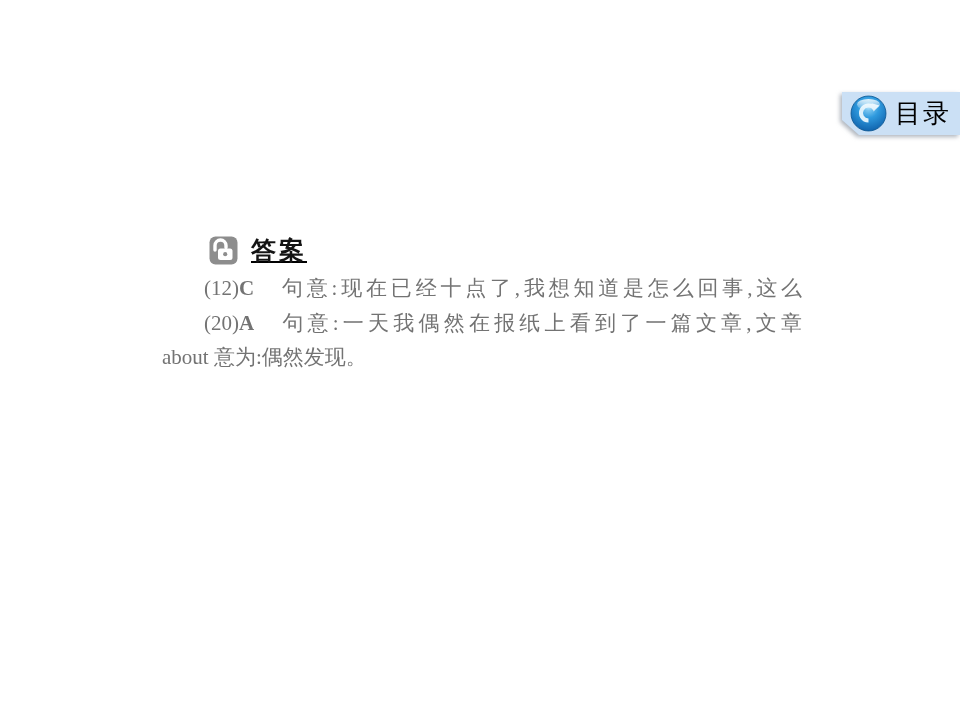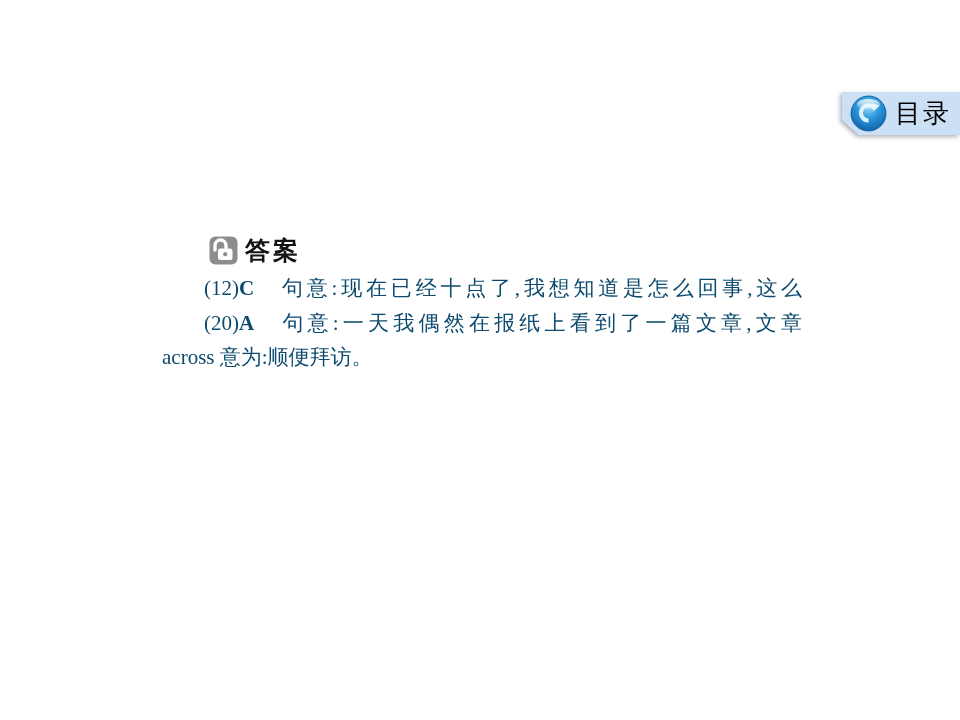--- a/index.html
+++ b/index.html
@@ -24,32 +24,32 @@
   .orb { width:37px; height:37px; margin-left:8px; flex:0 0 auto; }
   .nav-label {
     font-family:"Liberation Sans","DejaVu Sans",sans-serif;
     font-size:26px; color:#000; margin-left:8px; letter-spacing:2px;
     white-space:nowrap;
   }
 
   
   .heading {
     position:absolute; left:209px; top:236px;
-    display:flex; align-items:center; gap:7px;
+    display:flex; align-items:center; gap:13px;text-decoration:underline;
   }
   .lock-icon { width:29px; height:29px; flex:0 0 auto; }
   .heading-label {
     font-size:25px; font-weight:bold; color:#141414; letter-spacing:3px;
     line-height:29px;
   }
 
   
   .body-text {
     position:absolute; left:162px; top:271px; width:640px;
-    font-size:21px; line-height:34.6px; color:#0c4a6e;
+    font-size:21px; line-height:34.6px; color:#737373;
   }
   .line { width:100%; }
   .just { text-align:justify; text-align-last:justify; }
   .indent { padding-left:42px; box-sizing:border-box; }
   .ans { font-weight:bold; }
   .gap { display:inline-block; width:24px; }
 </style>
 </head>
 <body>
 
@@ -93,18 +93,18 @@
     <div class="para">
       <div class="line just indent">
         <span>(12)</span><span class="ans">C</span><span class="gap"></span><span>句意:现在已经十点了,我想知道是怎么回事,这么</span>
       </div>
     </div>
 
     <div class="para">
       <div class="line just indent">
         <span>(20)</span><span class="ans">A</span><span class="gap"></span><span>句意:一天我偶然在报纸上看到了一篇文章,文章</span>
       </div>
-      <div class="line">across 意为:顺便拜访。</div>
+      <div class="line">about 意为:偶然发现。</div>
     </div>
 
   </div>
 
 </div>
 
 </body></html>

